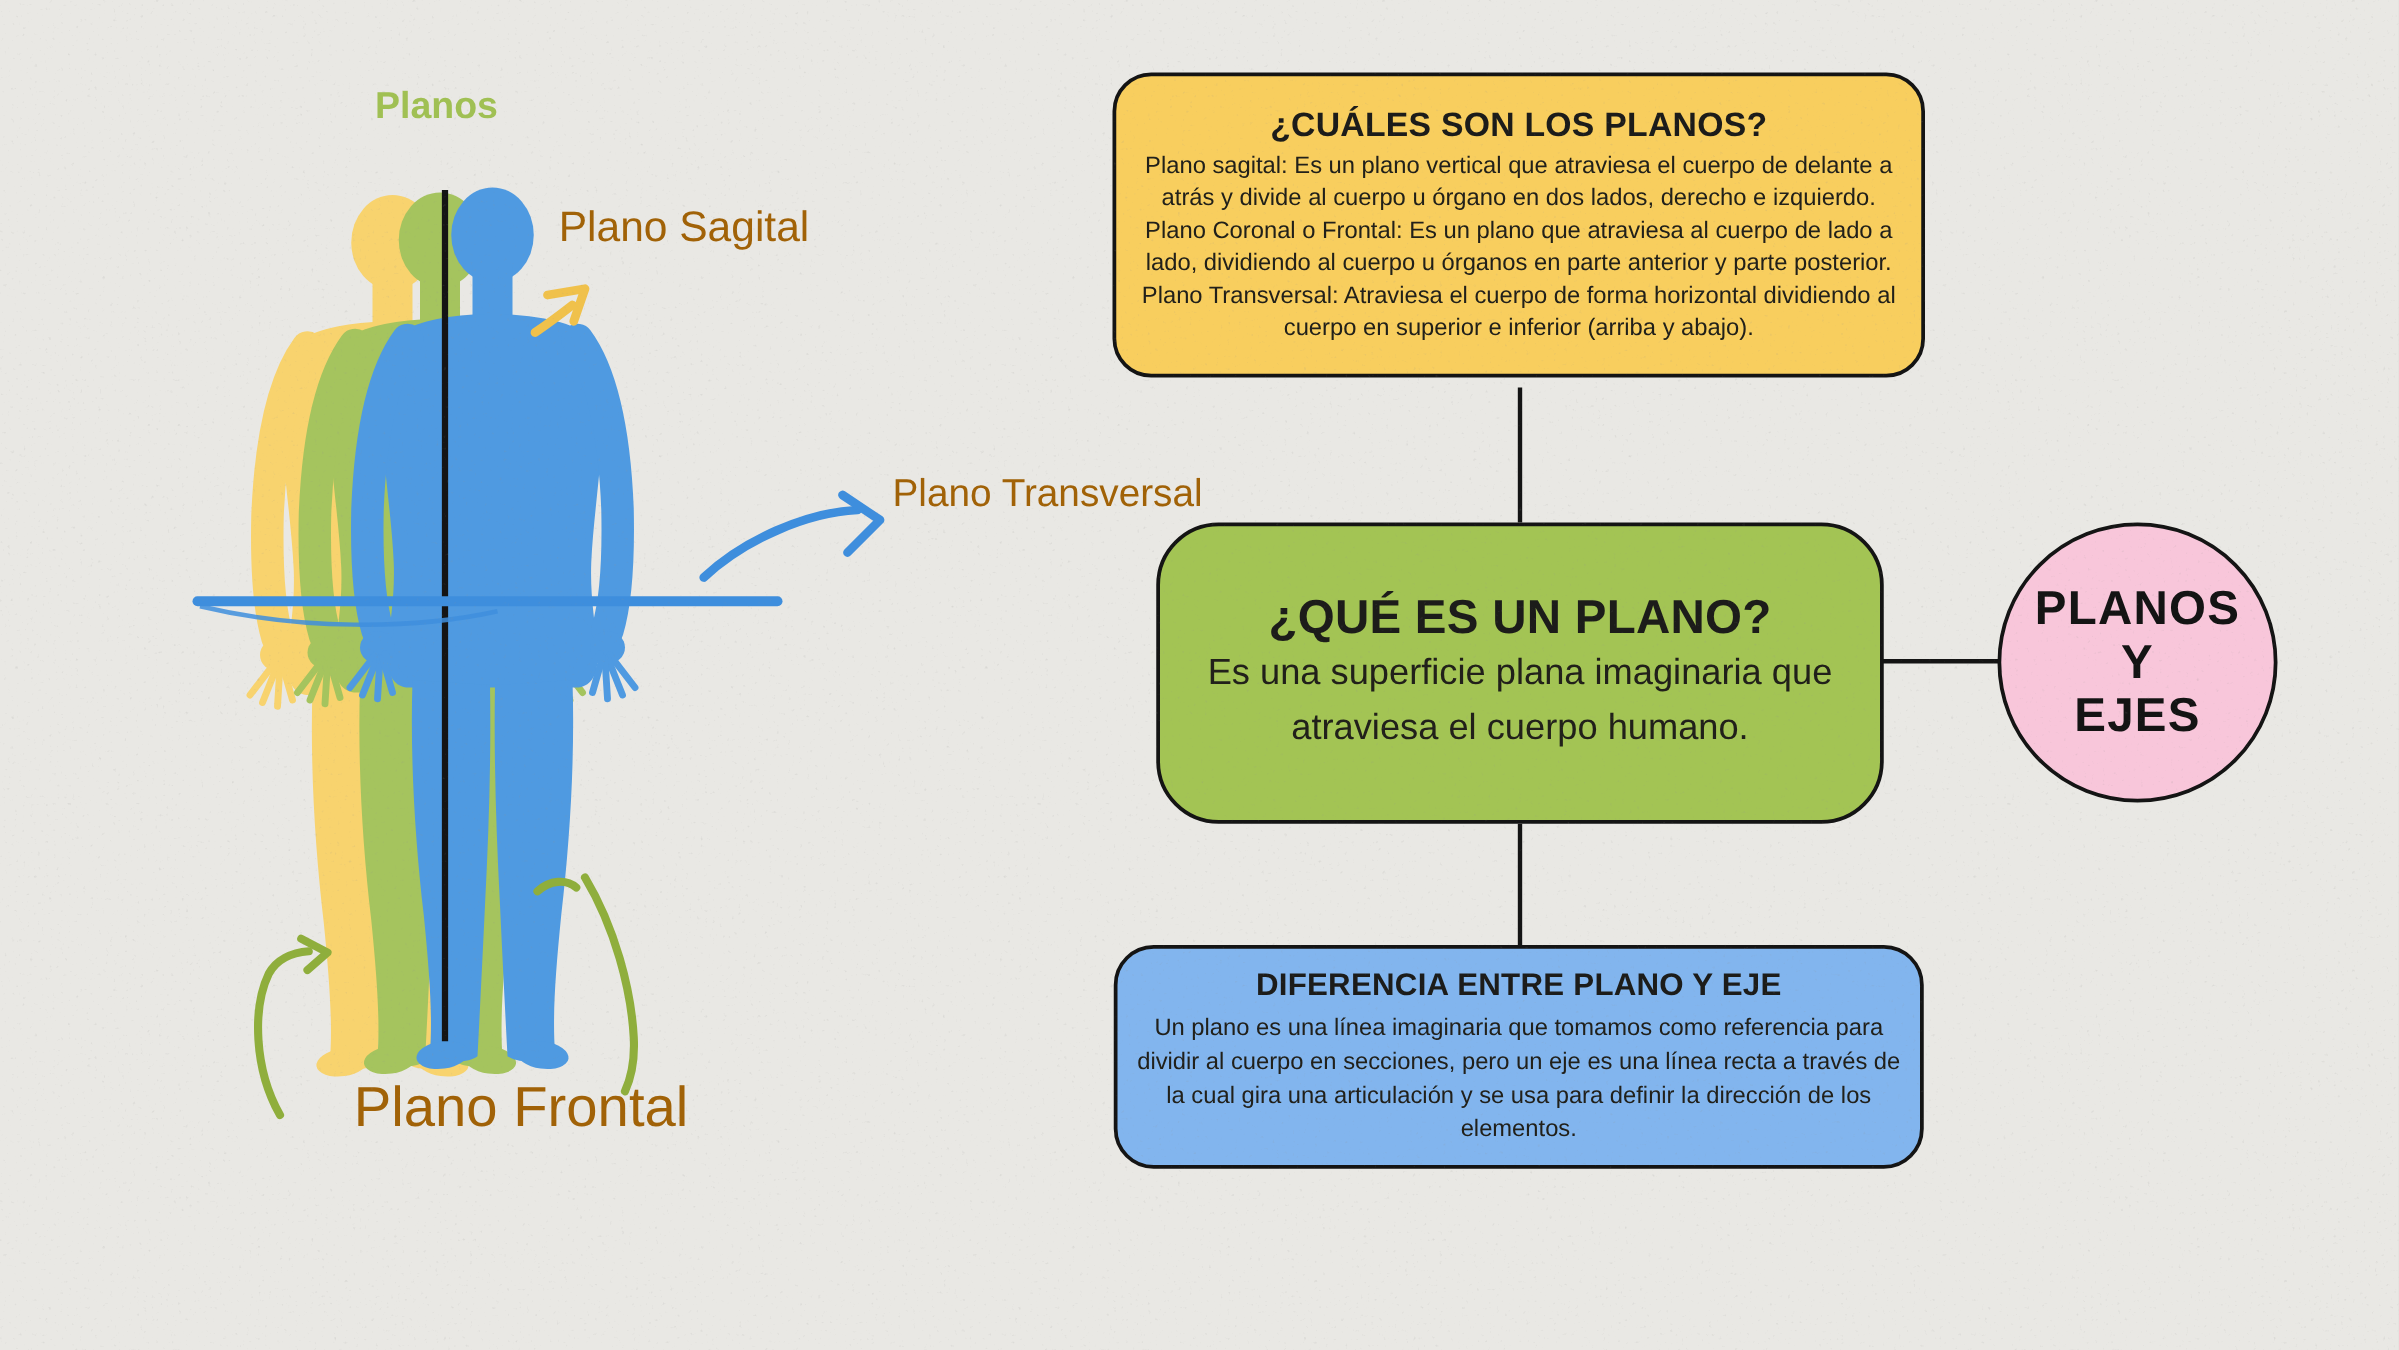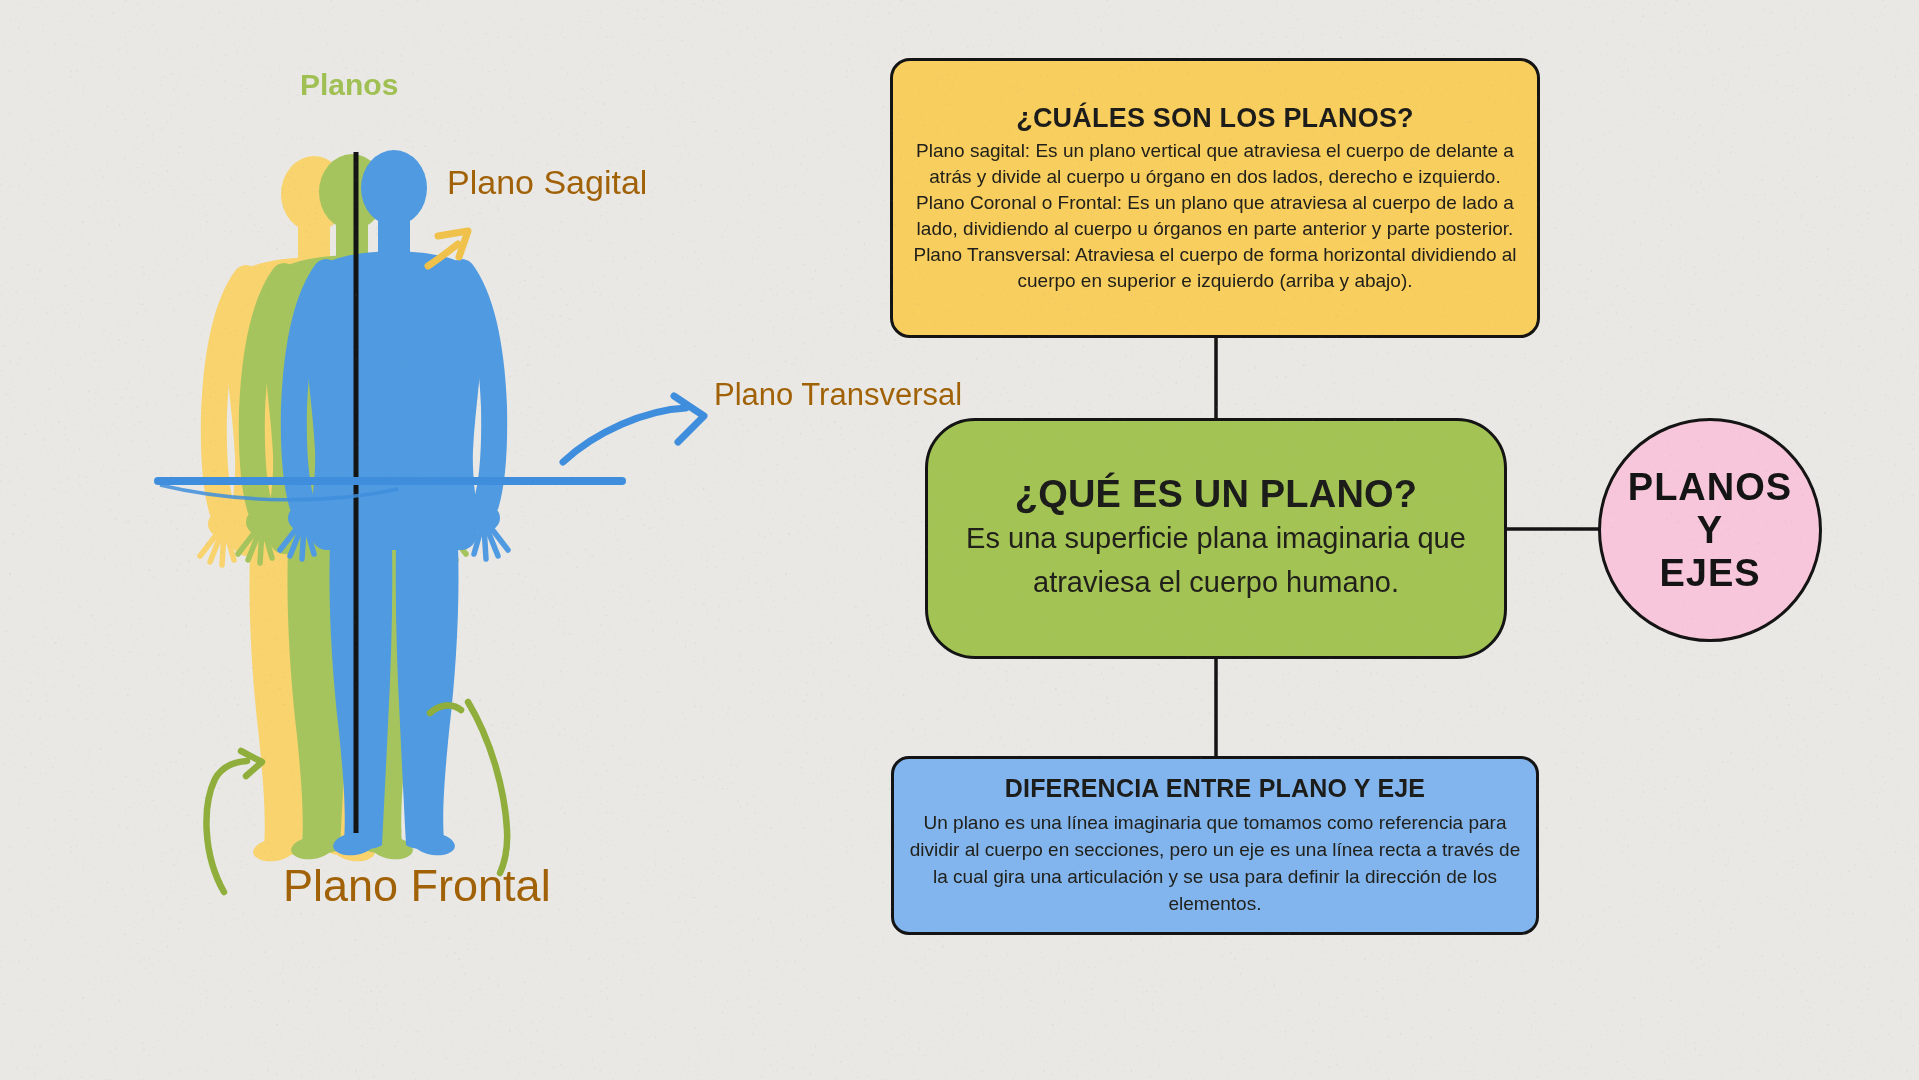--- a/index.html
+++ b/index.html
@@ -24,23 +24,23 @@
   .lbl-coronal{left:283px;top:860px;font-size:45px;}
 
   
   .fc-box{
     z-index:20;
     border:3.5px solid #141414;
     box-sizing:border-box;
     display:flex;flex-direction:column;justify-content:center;align-items:center;
     text-align:center;
   }
-  .box-planes{left:890px;top:58px;width:650px;height:280px;border-radius:20px;background:#f8ce5e;padding:6px 16px;}
+  .box-planes{left:890px;top:58px;width:650px;height:244px;border-radius:31px;background:#f8ce5e;padding:6px 16px;}
   .box-definition{left:925px;top:418px;width:582px;height:241px;border-radius:50px;background:#a3c454;padding:4px 18px;}
-  .box-difference{left:891px;top:756px;width:648px;height:179px;border-radius:18px;background:#82b5ee;padding:4px 12px;}
+  .box-difference{left:891px;top:756px;width:648px;height:179px;border-radius:32px;background:#82b5ee;padding:4px 12px;}
 
   .box-title{font-weight:bold;color:#1c1c1a;letter-spacing:.2px;}
   .box-planes .box-title{font-size:27px;margin-bottom:4px;}
   .box-definition .box-title{font-size:38px;}
   .box-difference .box-title{font-size:25px;margin-bottom:6px;}
 
   .box-body{color:#21201a;}
   .box-planes .box-body{font-size:19px;line-height:26px;}
   .box-planes .box-body p{margin:0;}
   .box-definition .box-body{font-size:29px;line-height:44px;}
@@ -133,21 +133,21 @@
   <div class="abs planos-heading">Planos</div>
   <div class="abs lbl lbl-sagital">Plano Sagital</div>
   <div class="abs lbl lbl-transversal">Plano Transversal</div>
   <div class="abs lbl lbl-coronal">Plano Frontal</div>
 
   <div class="abs fc-box box-planes">
     <div class="box-title">¿CUÁLES SON LOS PLANOS?</div>
     <div class="box-body">
       <p>Plano sagital: Es un plano vertical que  atraviesa el  cuerpo de delante a atrás y divide al cuerpo u órgano en dos lados, derecho e izquierdo.</p>
       <p>Plano Coronal o Frontal: Es un plano que atraviesa al cuerpo de lado a lado, dividiendo al cuerpo u órganos en parte anterior y parte posterior.</p>
-      <p>Plano Transversal: Atraviesa el cuerpo de forma horizontal dividiendo al cuerpo en superior e izquierdo (arriba y abajo).</p>
+      <p>Plano Transversal: Atraviesa el cuerpo de forma horizontal dividiendo al cuerpo en superior e inferior (arriba y abajo).</p>
     </div>
   </div>
 
   <div class="abs fc-box box-definition">
     <div class="box-title">¿QUÉ ES UN PLANO?</div>
     <div class="box-body">Es una superficie plana imaginaria que atraviesa el cuerpo humano.</div>
   </div>
 
   <div class="abs fc-box box-difference">
     <div class="box-title">DIFERENCIA ENTRE PLANO Y EJE</div>

